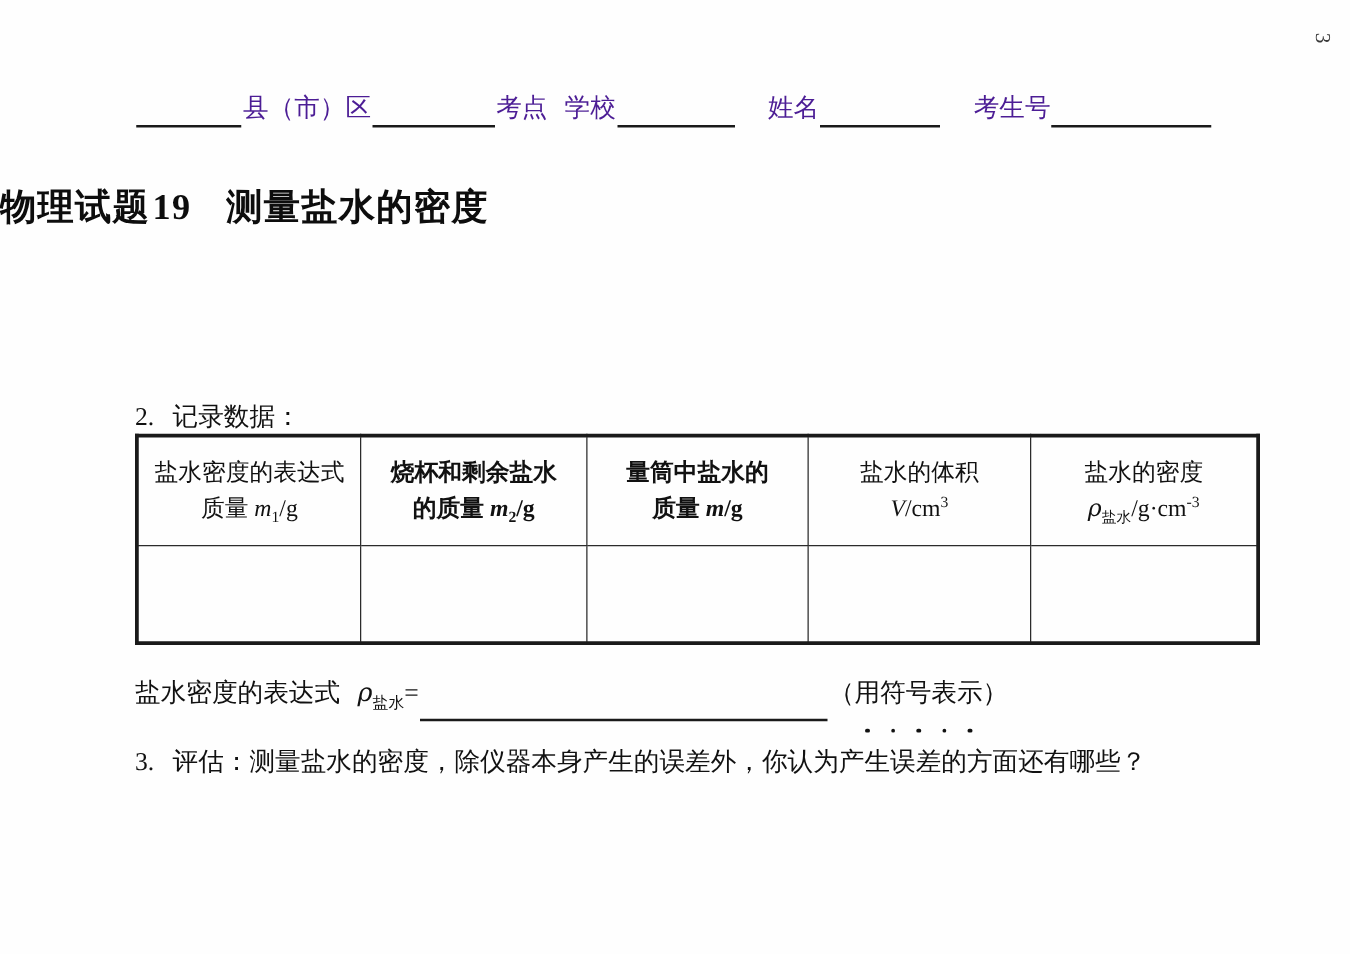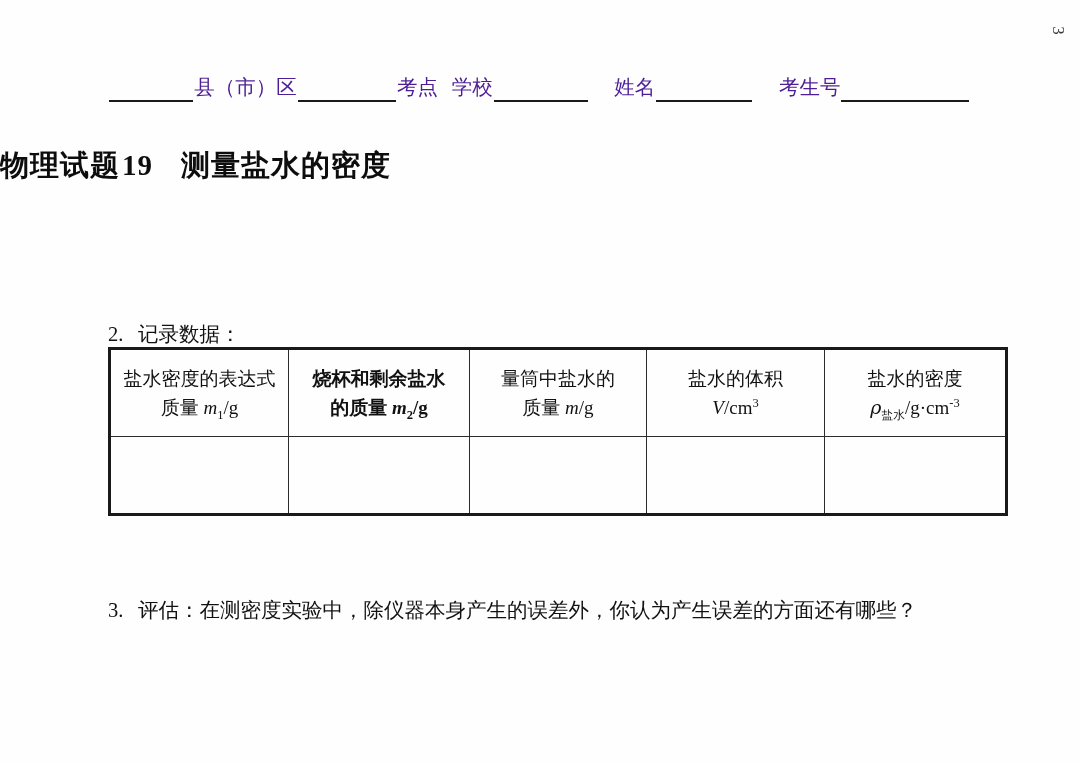--- a/index.html
+++ b/index.html
@@ -156,21 +156,21 @@
     vertical-align: middle;
     font-size: 19px;
     line-height: 29px;
     padding: 4px 3px;
     color: #111;
   }
   .data-table thead td { height: 78px; }
   .data-table tbody td { height: 68px; }
   .col1 { width: 171px; }
   .col2 { width: 174px; font-weight: bold; }
-  .col3 { width: 170px; }
+  .col3 { width: 170px; font-weight: bold; }
   .col4 { width: 171px; }
   .col5 { width: 174px; margin-left: 44px; }
   .hdr-line { display: block; }
 
   .unit-small { font-size: 0.62em; vertical-align: sub; line-height: 0; }
 </style>
 </head>
 <body>
 
 <div class="page">
@@ -232,19 +232,28 @@
       <tr>
         <td class="col1"></td>
         <td class="col2"></td>
         <td class="col3"></td>
         <td class="col4"></td>
         <td class="col5"></td>
       </tr>
     </tbody>
   </table>
 
+  <div class="q expr">
+    <span>盐水密度的表达式</span><span class="gap-sm"></span><span class="rho">ρ</span><span class="unit-small">盐水</span><span>=</span><span class="blank b-expr"></span><span>（</span><span class="emph-dots"><span>用符号表示</span><span class="dot-row">
+          <i></i>
+          <i></i>
+          <i></i>
+          <i></i>
+          <i></i>
+        </span></span><span>）</span>
+  </div>
 
   <div class="q q3">
-    <span class="q-num">3.</span><span>评估：在测密度实验中，除仪器本身产生的误差外，你认为产生误差的方面还有哪些？</span>
+    <span class="q-num">3.</span><span>评估：测量盐水的密度，除仪器本身产生的误差外，你认为产生误差的方面还有哪些？</span>
   </div>
 
 
 </div>
 
 </body></html>

